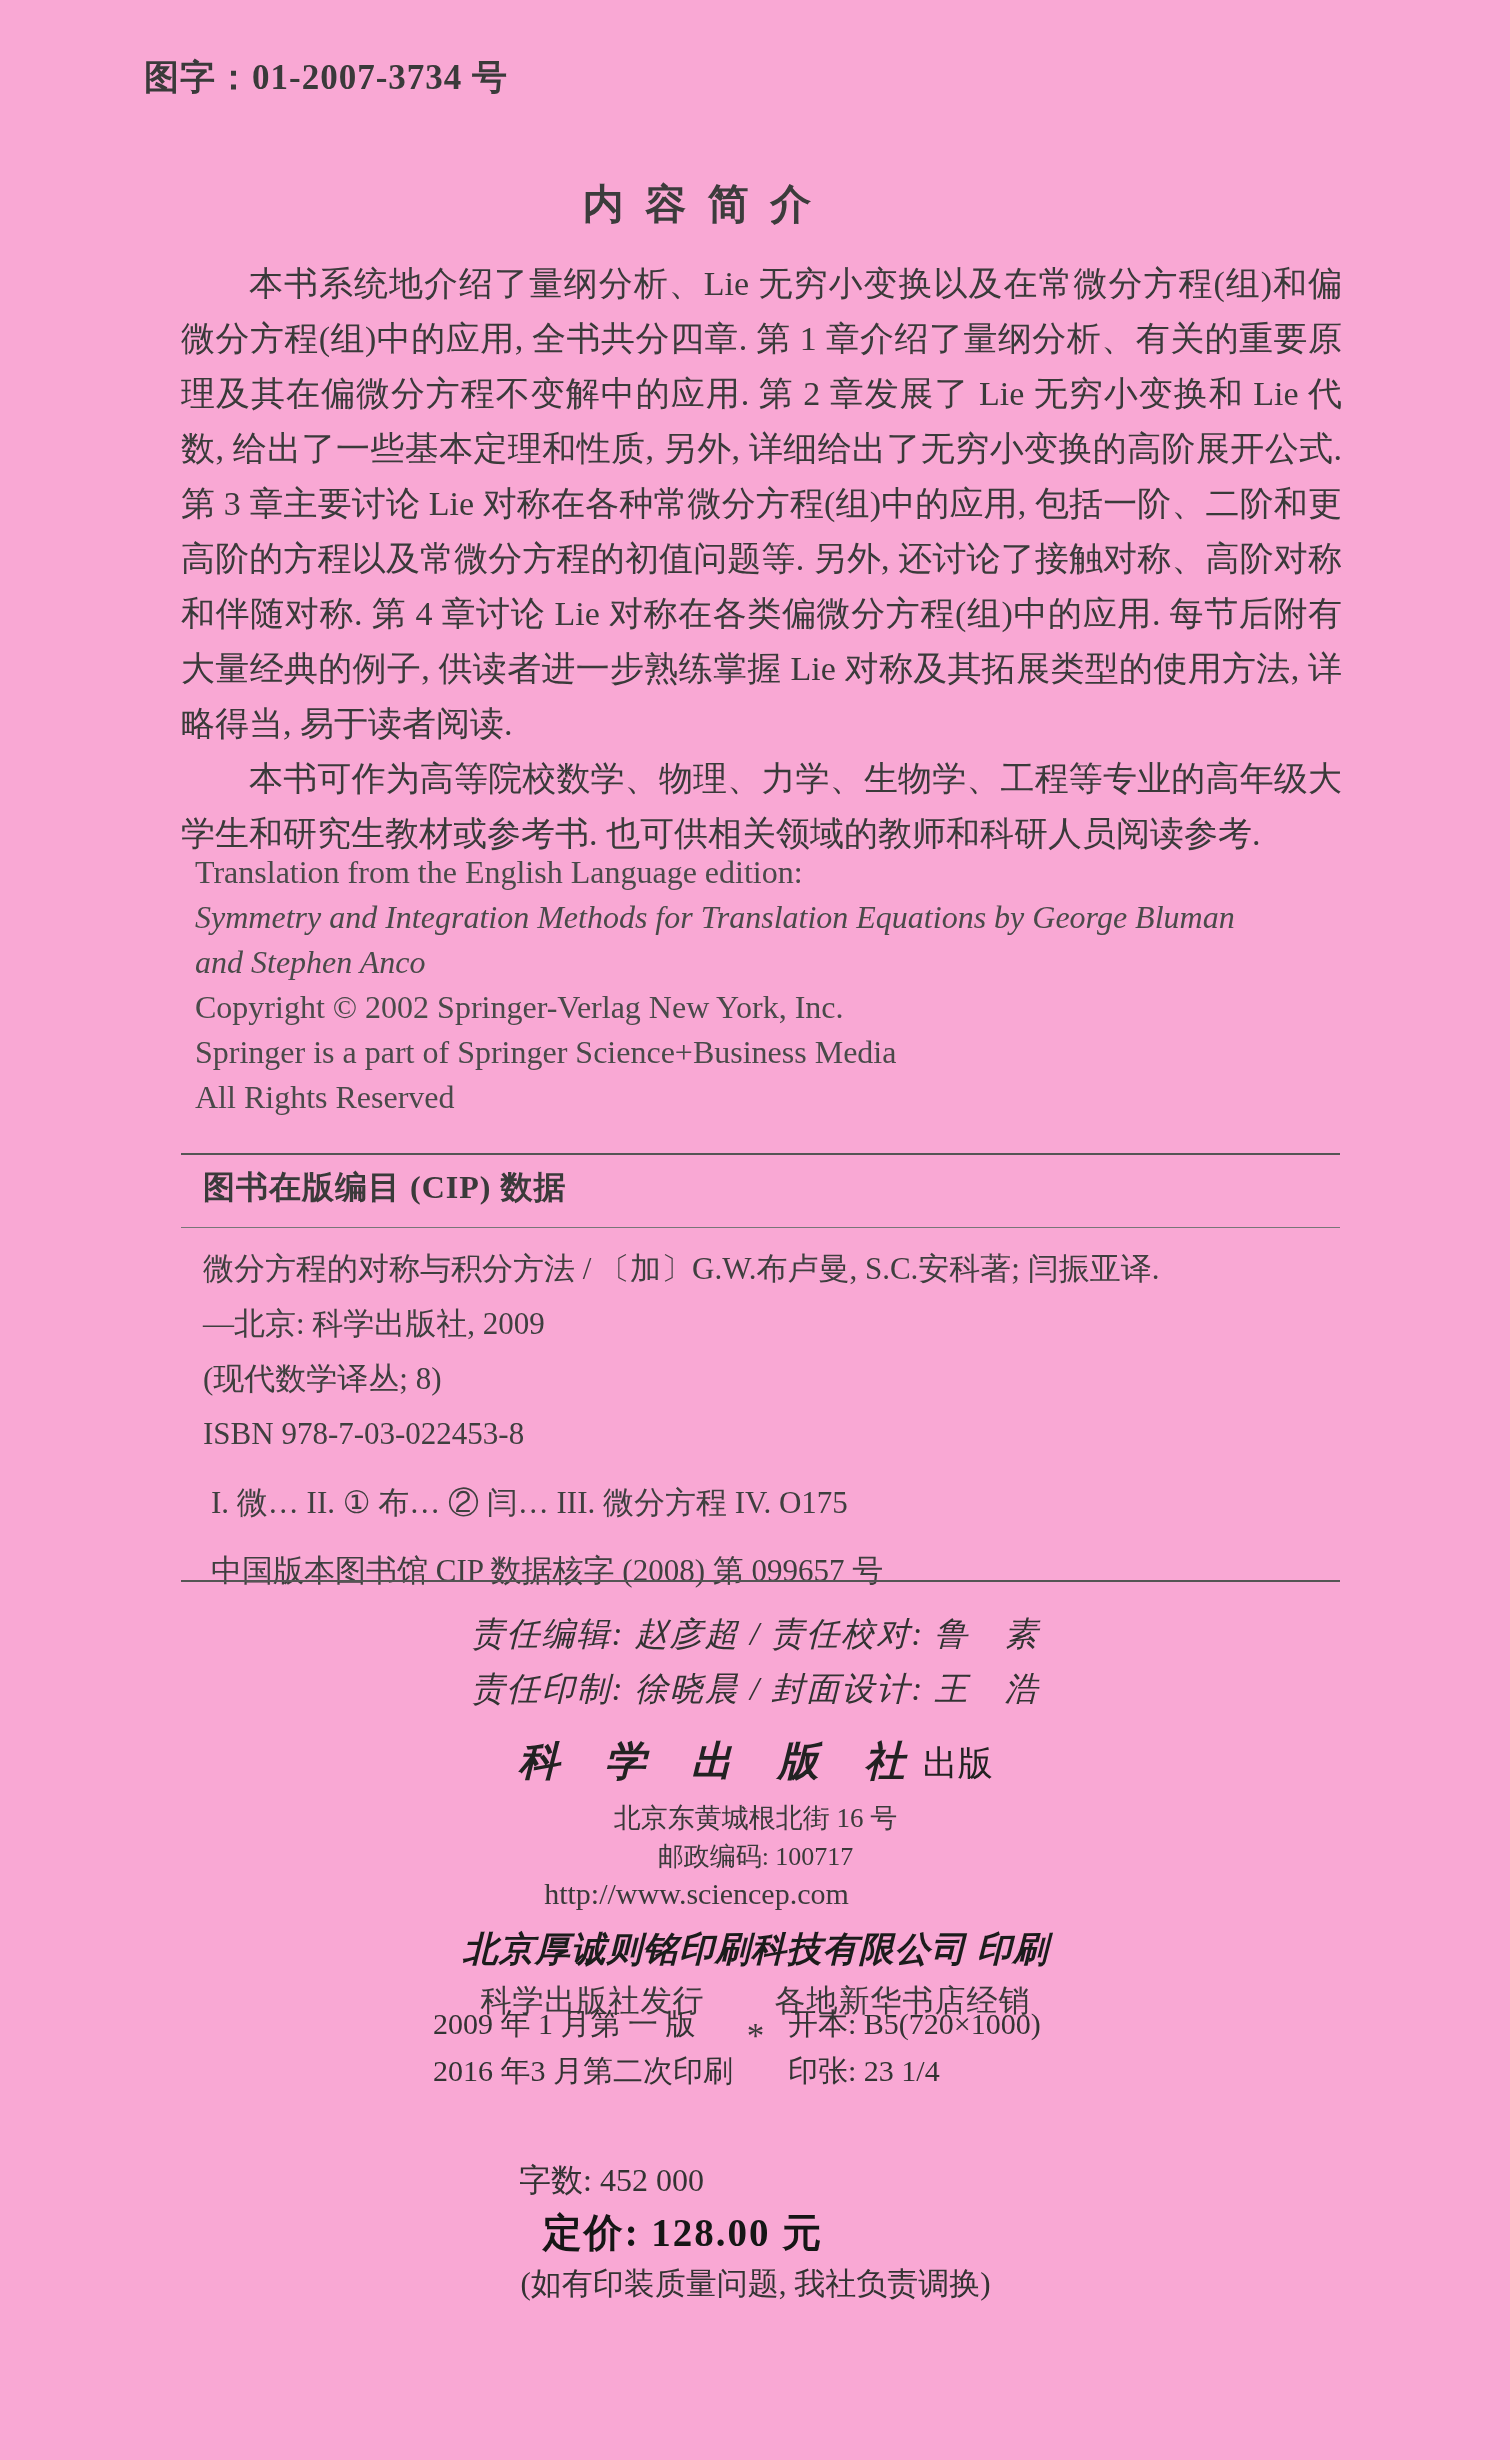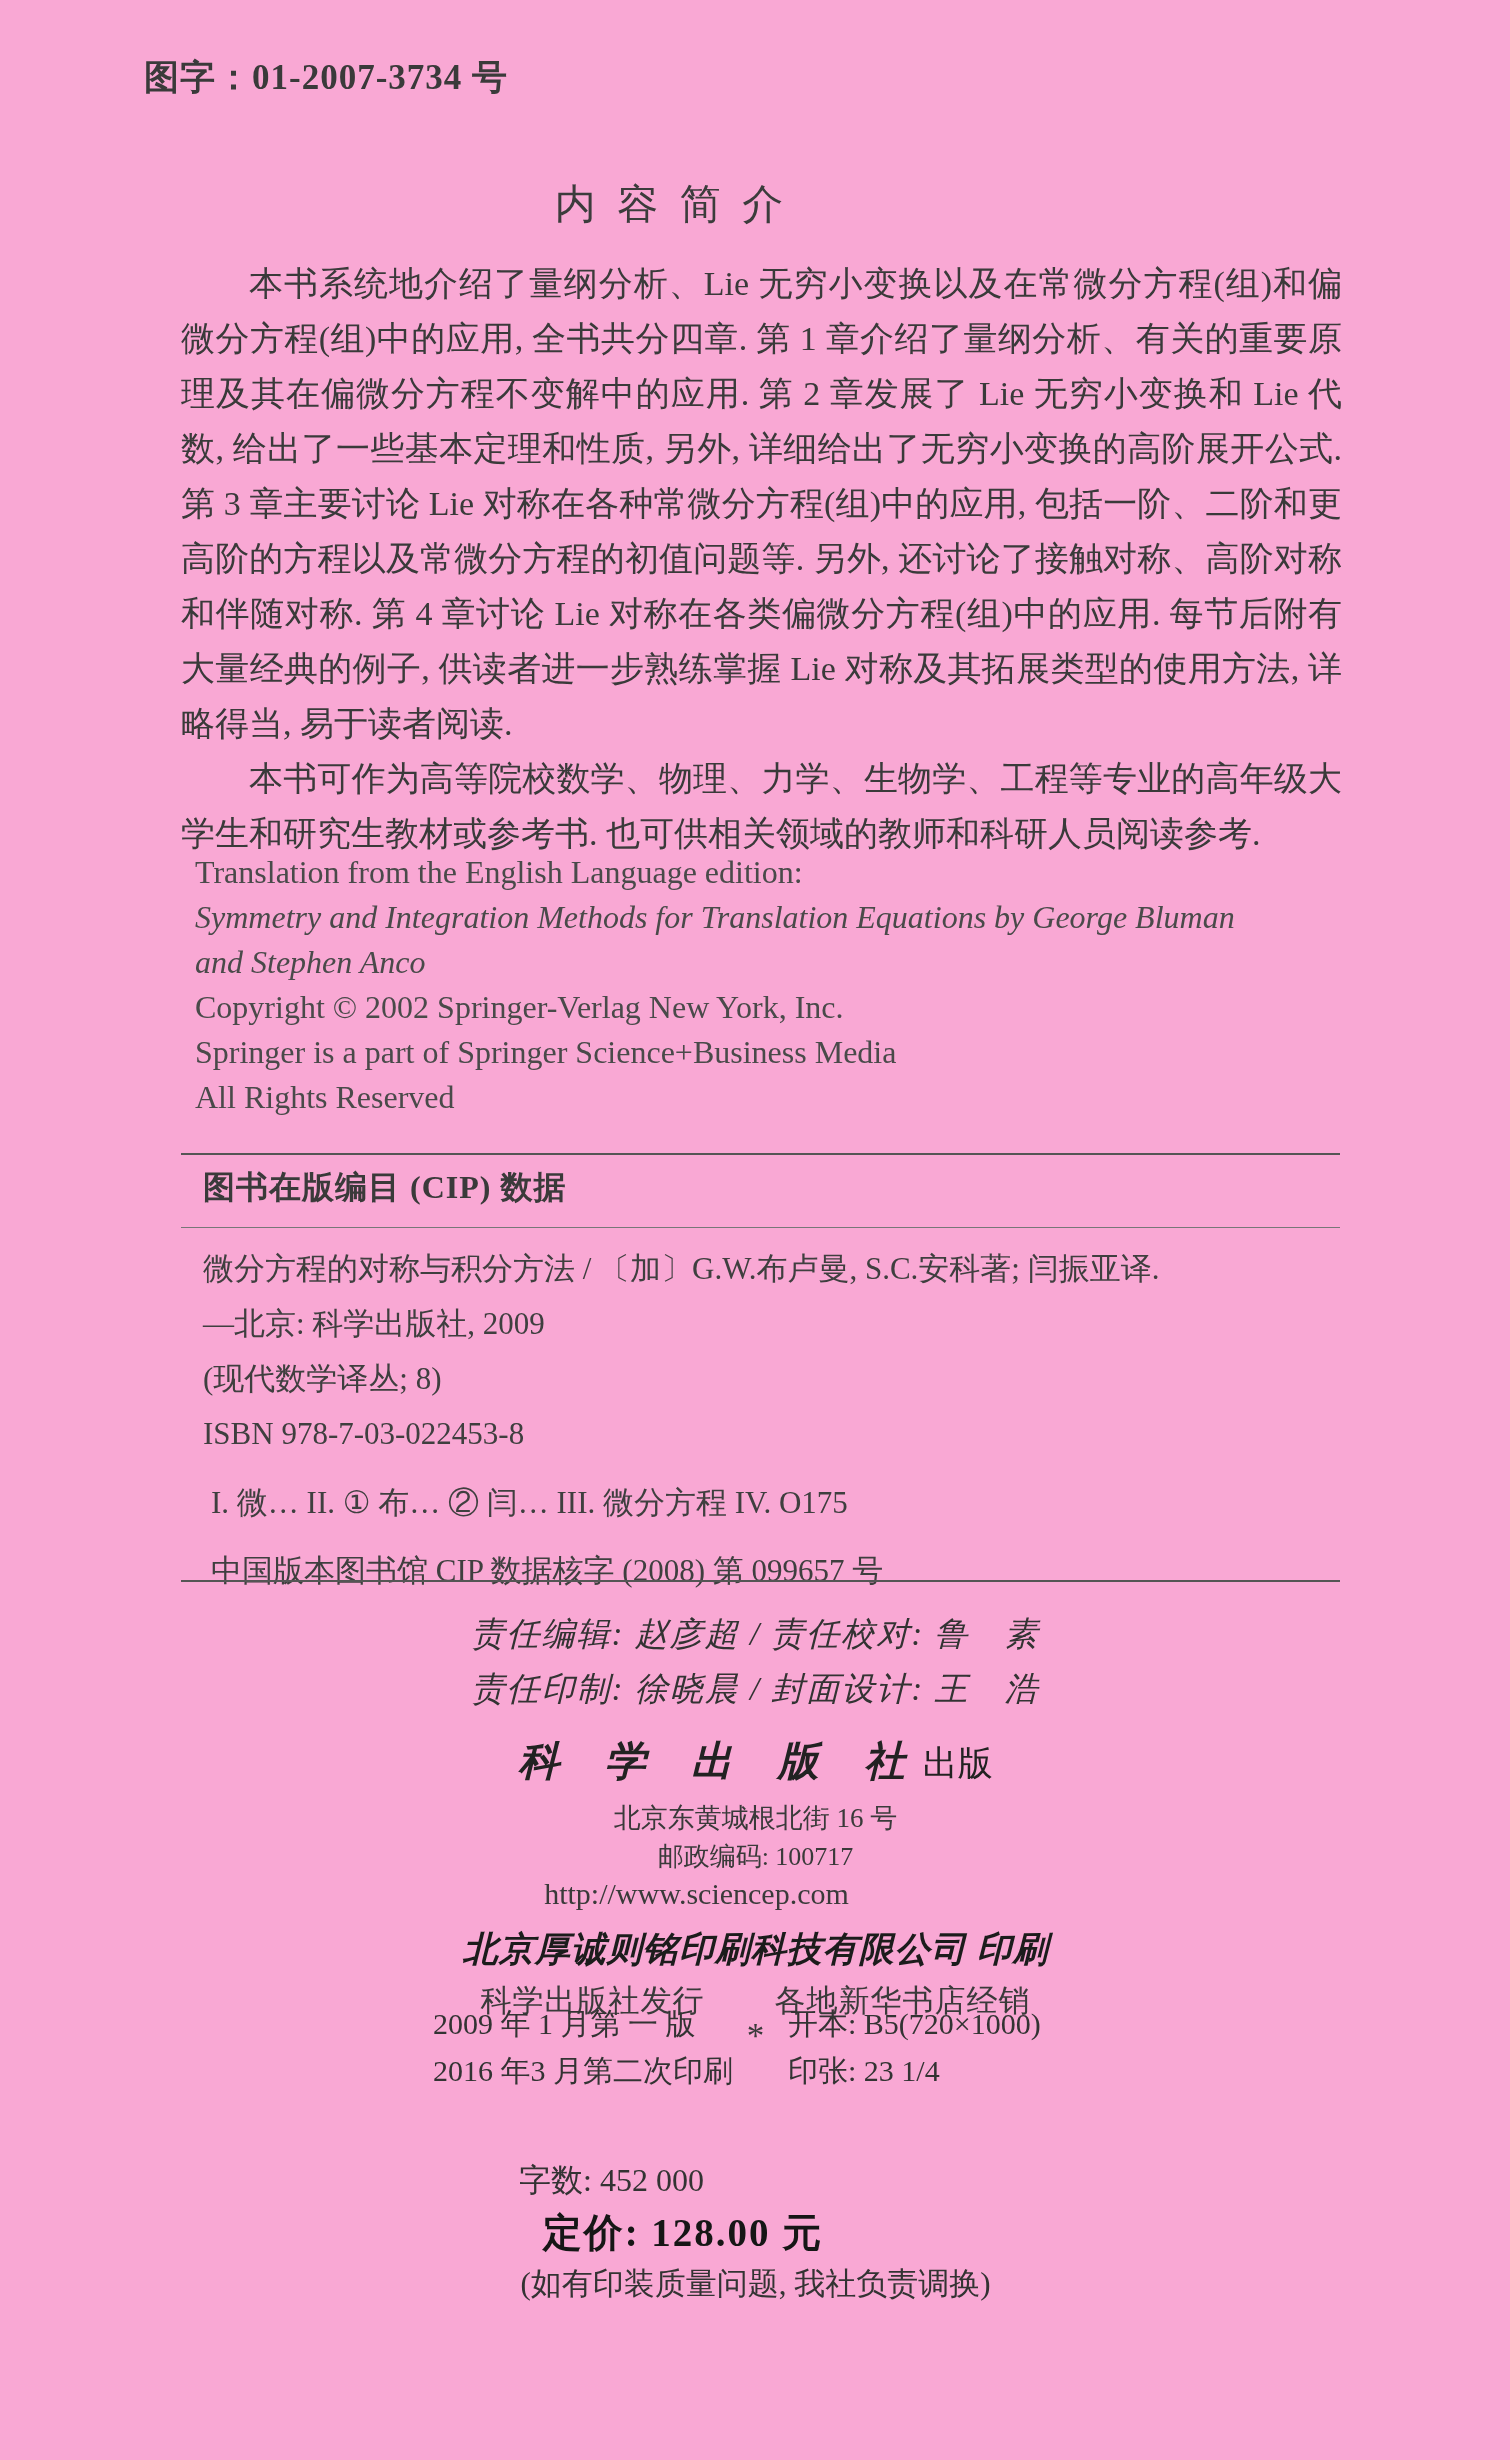--- a/index.html
+++ b/index.html
@@ -31,24 +31,25 @@
     letter-spacing: 1px;
     color: #3a3a3a;
   }
 
   
   #summary-title {
     left: 0;
     top: 177px;
     width: 1338px;
     font-size: 41px;
-    font-weight: normal;
+    font-weight: bold;
     letter-spacing: 21.5px;
     text-indent: 21.5px;
     color: #3c3c3c;
+    padding-left: 28px;
   }
 
   
   #summary-body {
     left: 181px;
     top: 256px;
     width: 1161px;
     font-size: 34px;
     line-height: 55px;
     color: #3a3a3a;

